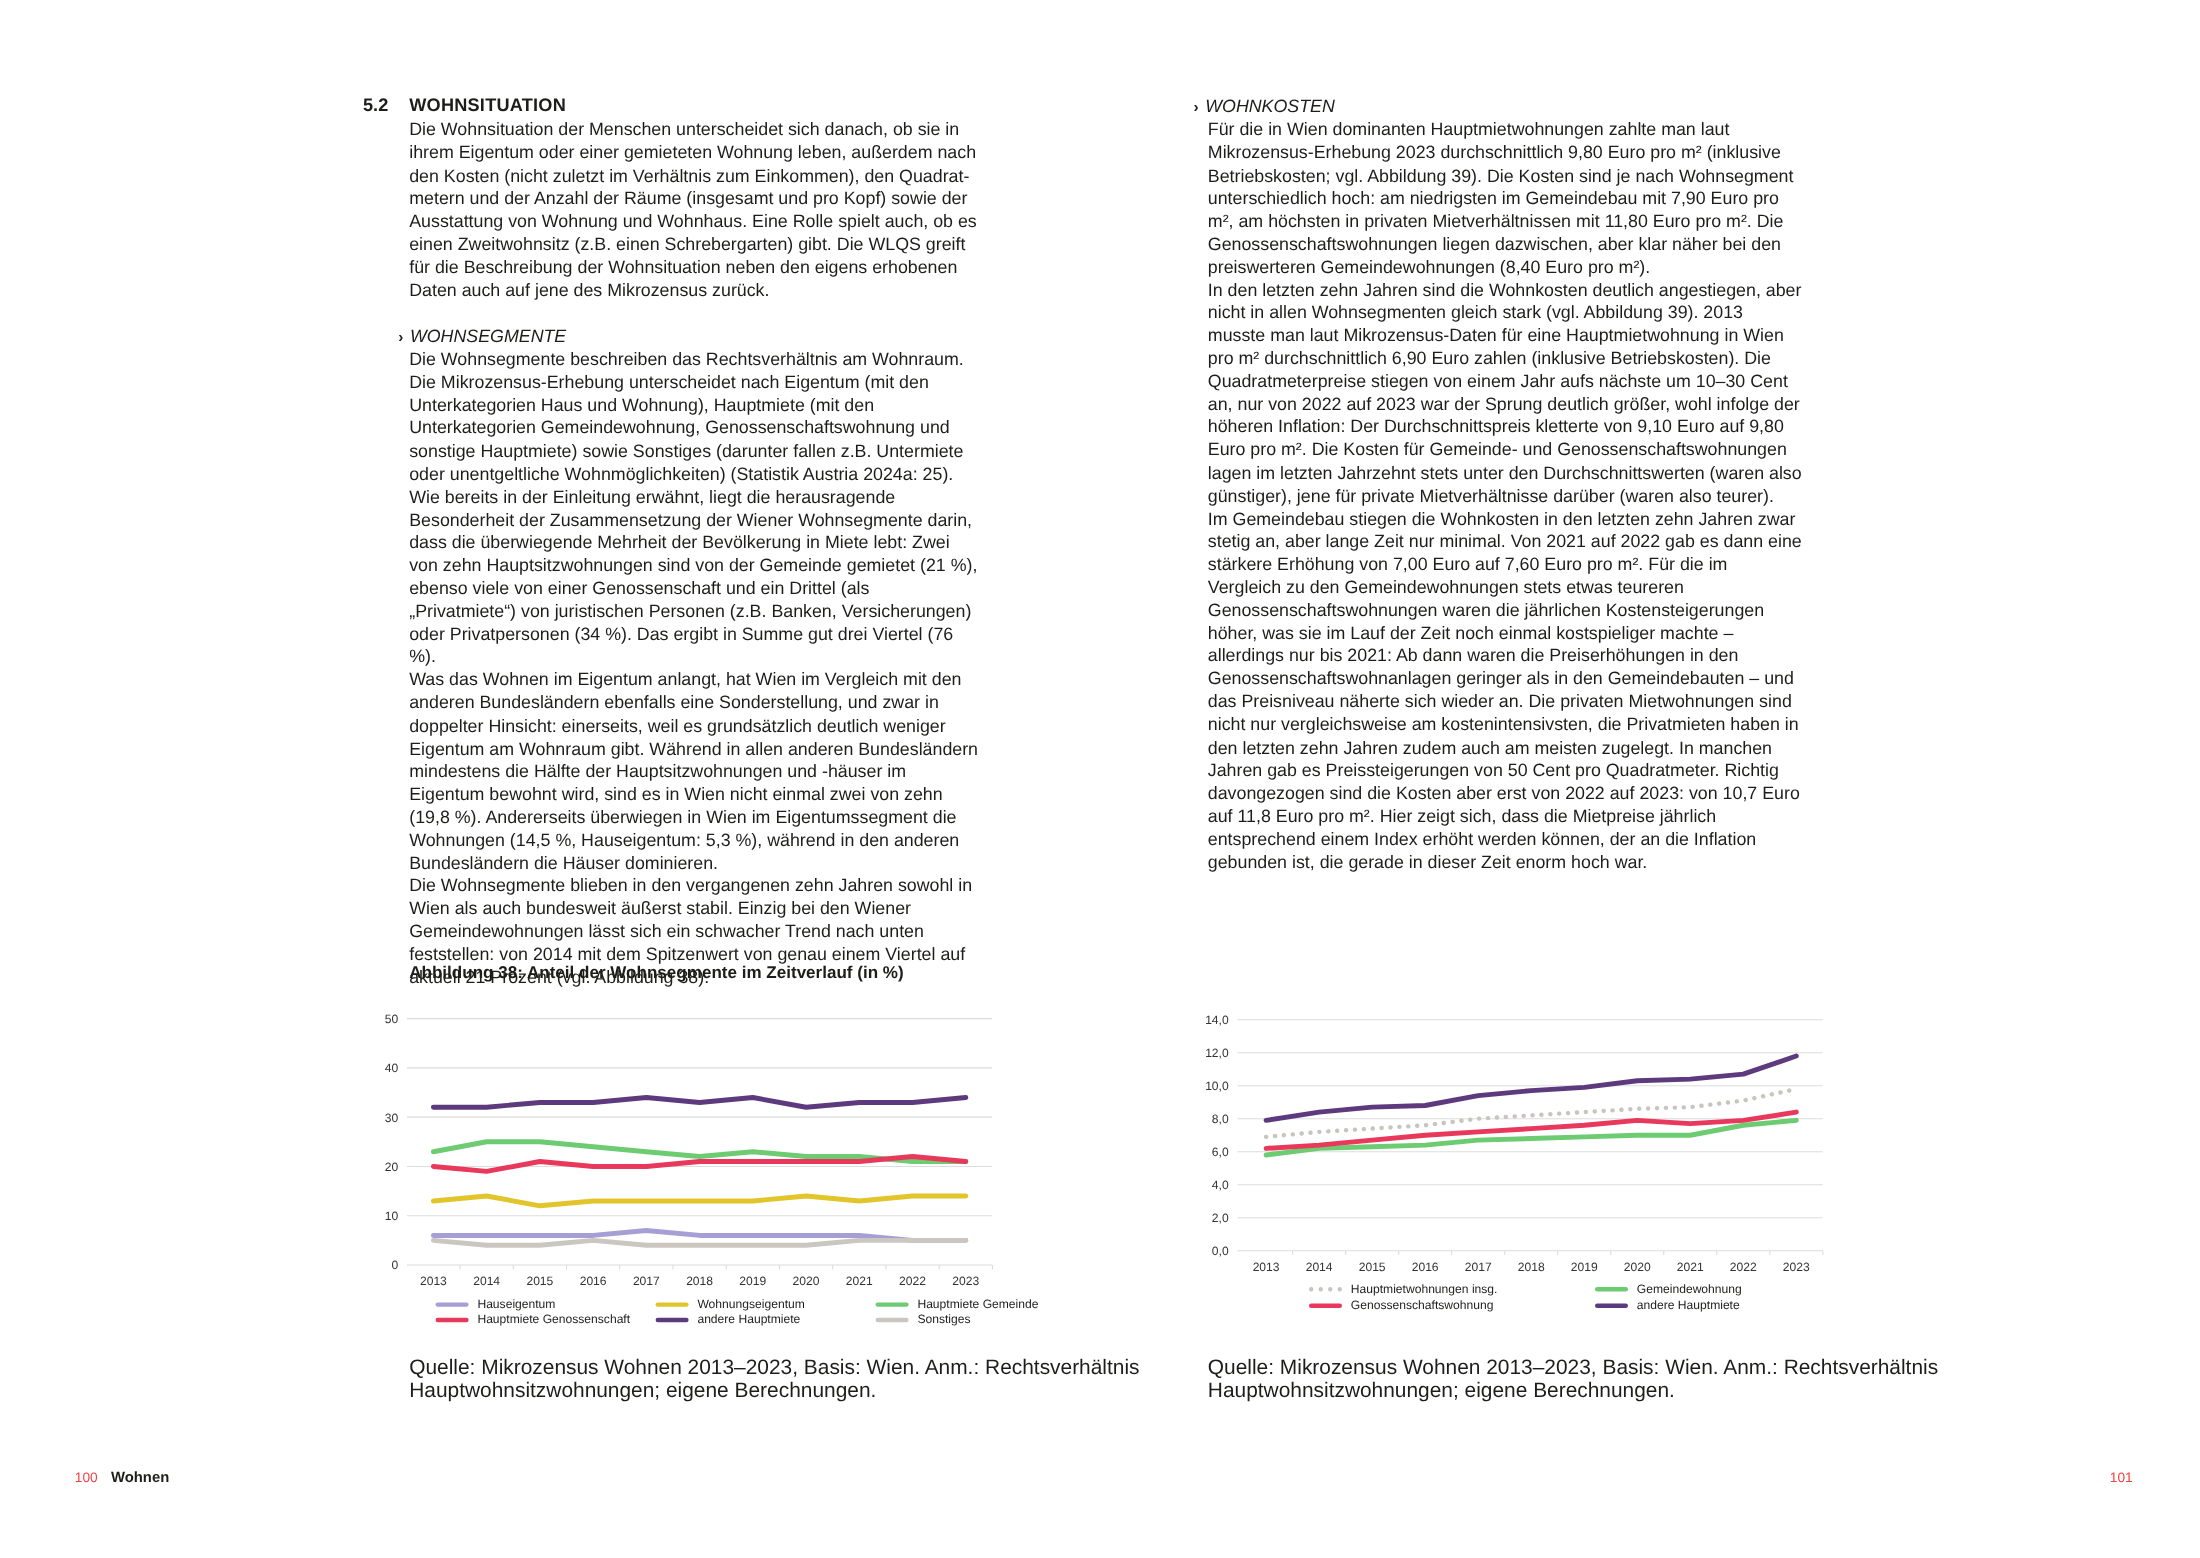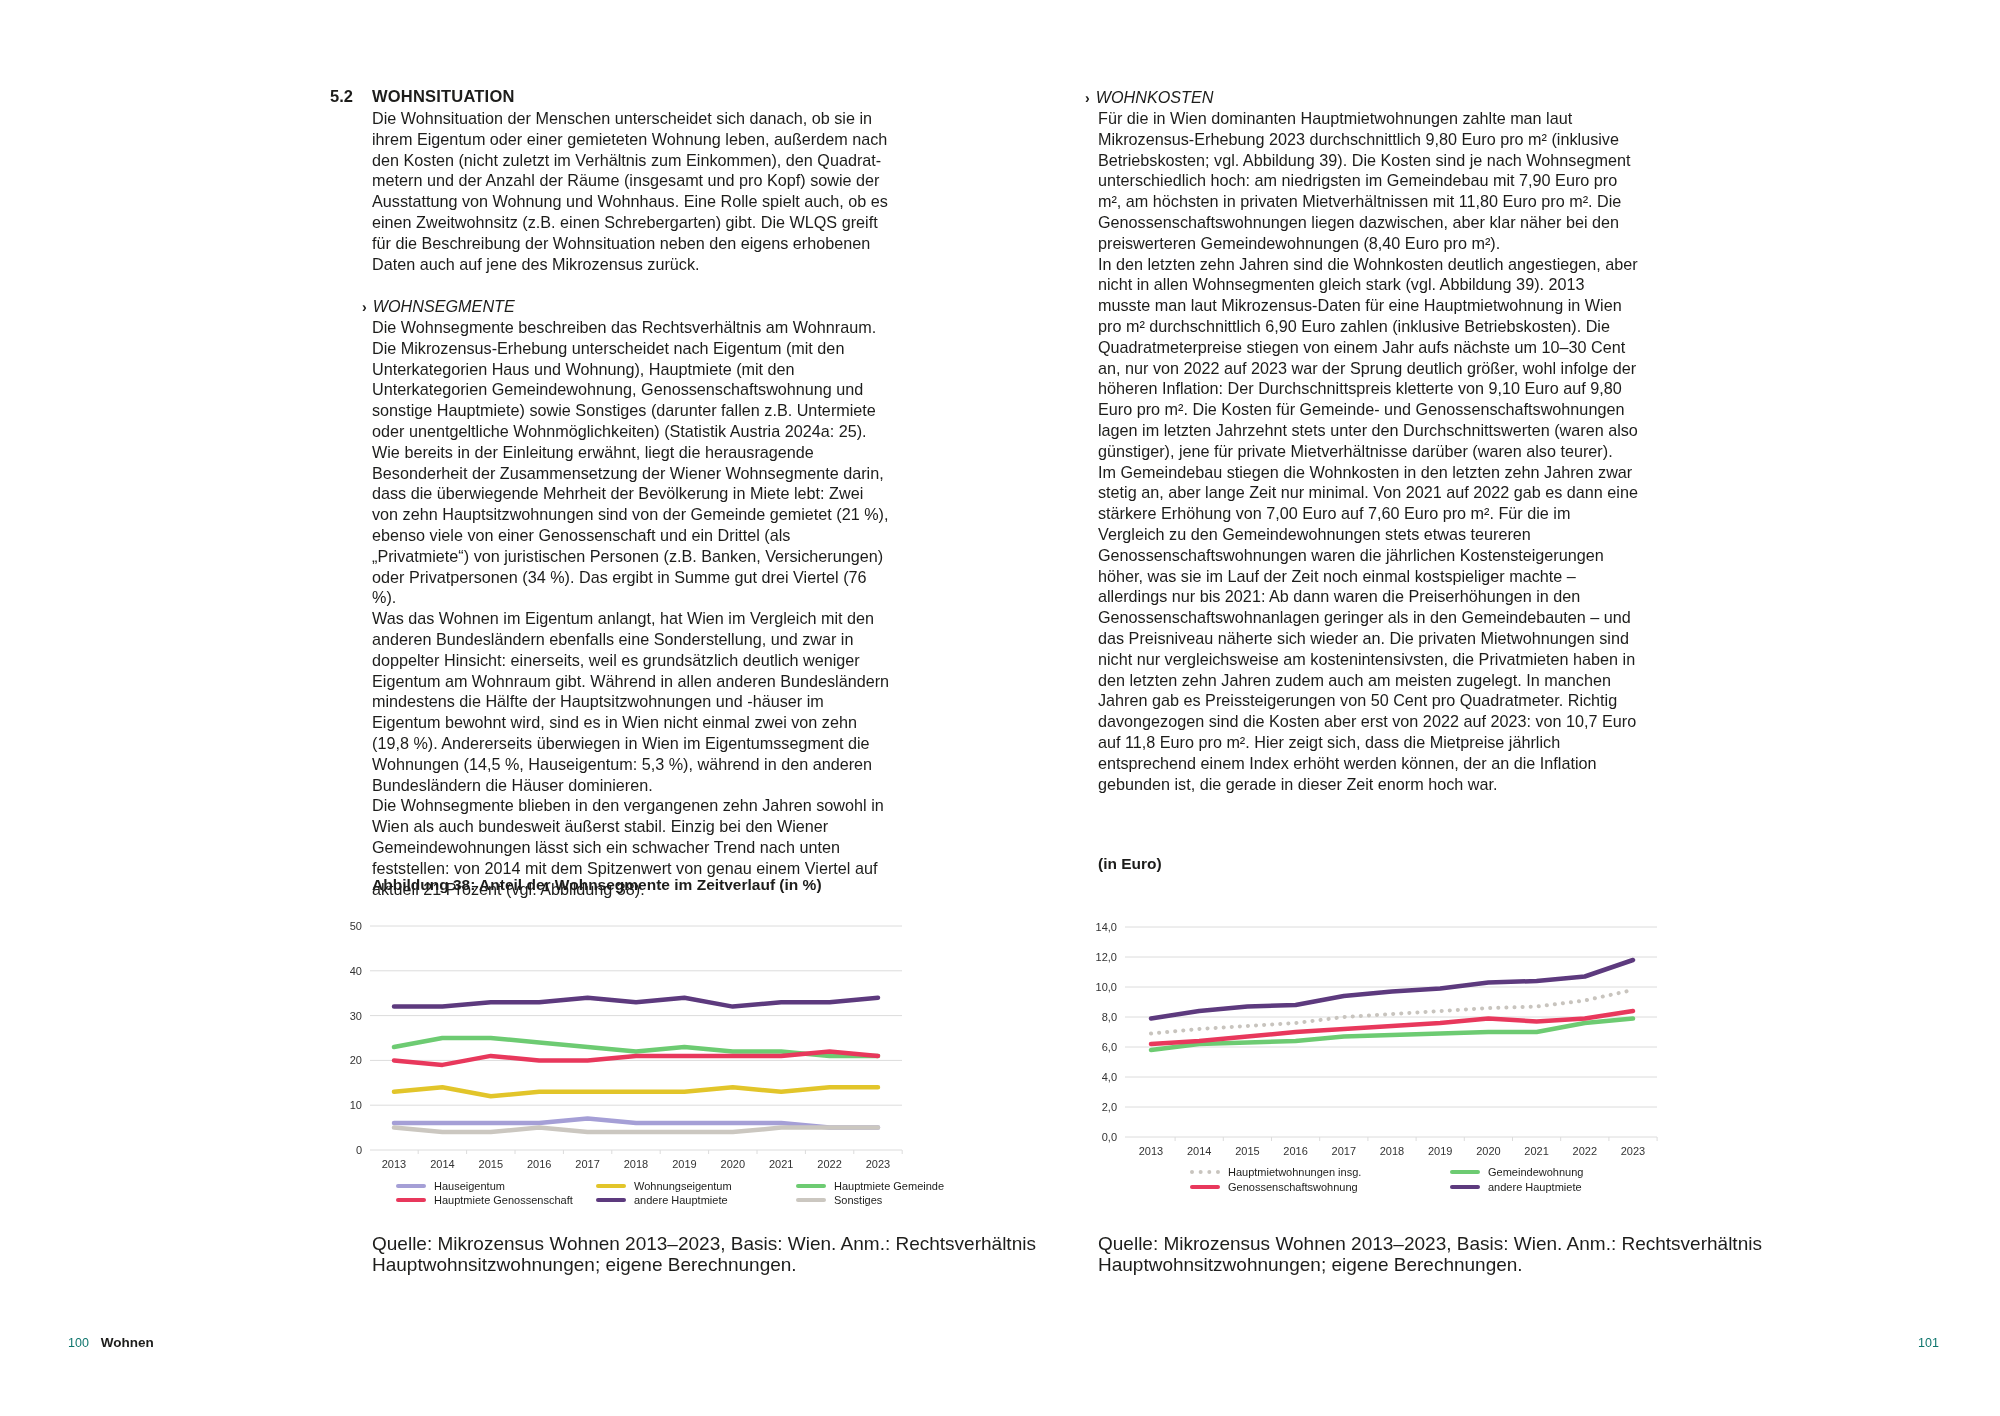--- a/index.html
+++ b/index.html
@@ -13,21 +13,21 @@
   .left-col { left:372px; width:520px; }
   .right-col { left:1098px; width:540px; }
   .sub-head { font-size:16.2px; font-style:italic; line-height:20.8px; }
   .sub-arrow { font-style:normal; font-weight:bold; font-size:14px; margin-right:6px; }
   .fig-title { font-size:15.5px; font-weight:bold; line-height:20.8px; }
   .caption { font-size:19px; line-height:20.5px; }
   .legend { font-size:11px; }
   .legend-item { position:absolute; display:flex; align-items:center; gap:8px; white-space:nowrap; }
   .swatch { width:30px; height:4px; border-radius:2px; display:inline-block; }
   .swatch.dotted { height:0; border-top:4px dotted #c8c4be; background:none; border-radius:0; }
-  .footer-num { font-size:12.5px; color:#0f766e; }
+  .footer-num { font-size:12.5px; color:#ef4444; }
   .footer-title { font-size:13.5px; font-weight:bold; }
   svg text { font-family:"Liberation Sans", "DejaVu Sans", sans-serif; }
 </style>
 </head>
 <body>
 
 <div class="abs section-num">5.2</div>
 <div class="abs section-title">WOHNSITUATION</div>
 
 <div class="abs para left-col" style="top:108px;">
@@ -134,21 +134,20 @@
     <span class="sub-arrow">›</span><span>WOHNKOSTEN</span>
   </div>
 </div>
 <div class="abs para right-col" style="top:108px;">
   <p>Für die in Wien dominanten Hauptmietwohnungen zahlte man laut Mikrozensus-Erhebung 2023 durchschnittlich 9,80 Euro pro m² (inklusive Betriebskosten; vgl. Abbildung 39). Die Kosten sind je nach Wohnsegment unterschiedlich hoch: am niedrigsten im Gemeindebau mit 7,90 Euro pro m², am höchsten in privaten Mietverhältnissen mit 11,80 Euro pro m². Die Genossenschaftswohnungen liegen dazwischen, aber klar näher bei den preiswerteren Gemeindewohnungen (8,40 Euro pro m²).</p>
   <p>In den letzten zehn Jahren sind die Wohnkosten deutlich angestiegen, aber nicht in allen Wohnsegmenten gleich stark (vgl. Abbildung 39). 2013 musste man laut Mikrozensus-Daten für eine Hauptmietwohnung in Wien pro m² durchschnittlich 6,90 Euro zahlen (inklusive Betriebskosten). Die Quadratmeterpreise stiegen von einem Jahr aufs nächste um 10–30 Cent an, nur von 2022 auf 2023 war der Sprung deutlich größer, wohl infolge der höheren Inflation: Der Durchschnittspreis kletterte von 9,10 Euro auf 9,80 Euro pro m². Die Kosten für Gemeinde- und Genossenschaftswoh­nungen lagen im letzten Jahrzehnt stets unter den Durchschnittswerten (waren also günstiger), jene für private Mietverhältnisse darüber (waren also teurer).</p>
   <p>Im Gemeindebau stiegen die Wohnkosten in den letzten zehn Jahren zwar stetig an, aber lange Zeit nur minimal. Von 2021 auf 2022 gab es dann eine stärkere Erhöhung von 7,00 Euro auf 7,60 Euro pro m². Für die im Vergleich zu den Gemeindewohnungen stets etwas teureren Genossenschaftswoh­nungen waren die jährlichen Kostensteigerungen höher, was sie im Lauf der Zeit noch einmal kostspieliger machte – allerdings nur bis 2021: Ab dann waren die Preiserhöhungen in den Genossenschaftswohnanlagen geringer als in den Gemeindebauten – und das Preisniveau näherte sich wieder an. Die privaten Mietwohnungen sind nicht nur vergleichsweise am kostenintensivsten, die Privatmieten haben in den letzten zehn Jahren zu­dem auch am meisten zugelegt. In manchen Jahren gab es Preissteigerun­gen von 50 Cent pro Quadratmeter. Richtig davongezogen sind die Kosten aber erst von 2022 auf 2023: von 10,7 Euro auf 11,8 Euro pro m². Hier zeigt sich, dass die Mietpreise jährlich entsprechend einem Index erhöht werden können, der an die Inflation gebunden ist, die gerade in dieser Zeit enorm hoch war.</p>
 </div>
 
 <div class="abs fig-title" style="left:1098px; top:854px; width:560px;">
-  <div>(in Euro)</div>
 </div>
 
 <svg class="abs" style="left:1085px; top:915px;" width="590" height="250" id="chart39">
     <line x1="40" x2="572" y1="222" y2="222" stroke="#dcdcdc" stroke-width="1"></line>
     <text x="32" y="226" font-size="11" fill="#333" text-anchor="end">0,0</text>
     <line x1="40" x2="572" y1="192" y2="192" stroke="#dcdcdc" stroke-width="1"></line>
     <text x="32" y="196" font-size="11" fill="#333" text-anchor="end">2,0</text>
     <line x1="40" x2="572" y1="162" y2="162" stroke="#dcdcdc" stroke-width="1"></line>
     <text x="32" y="166" font-size="11" fill="#333" text-anchor="end">4,0</text>
     <line x1="40" x2="572" y1="132" y2="132" stroke="#dcdcdc" stroke-width="1"></line>

